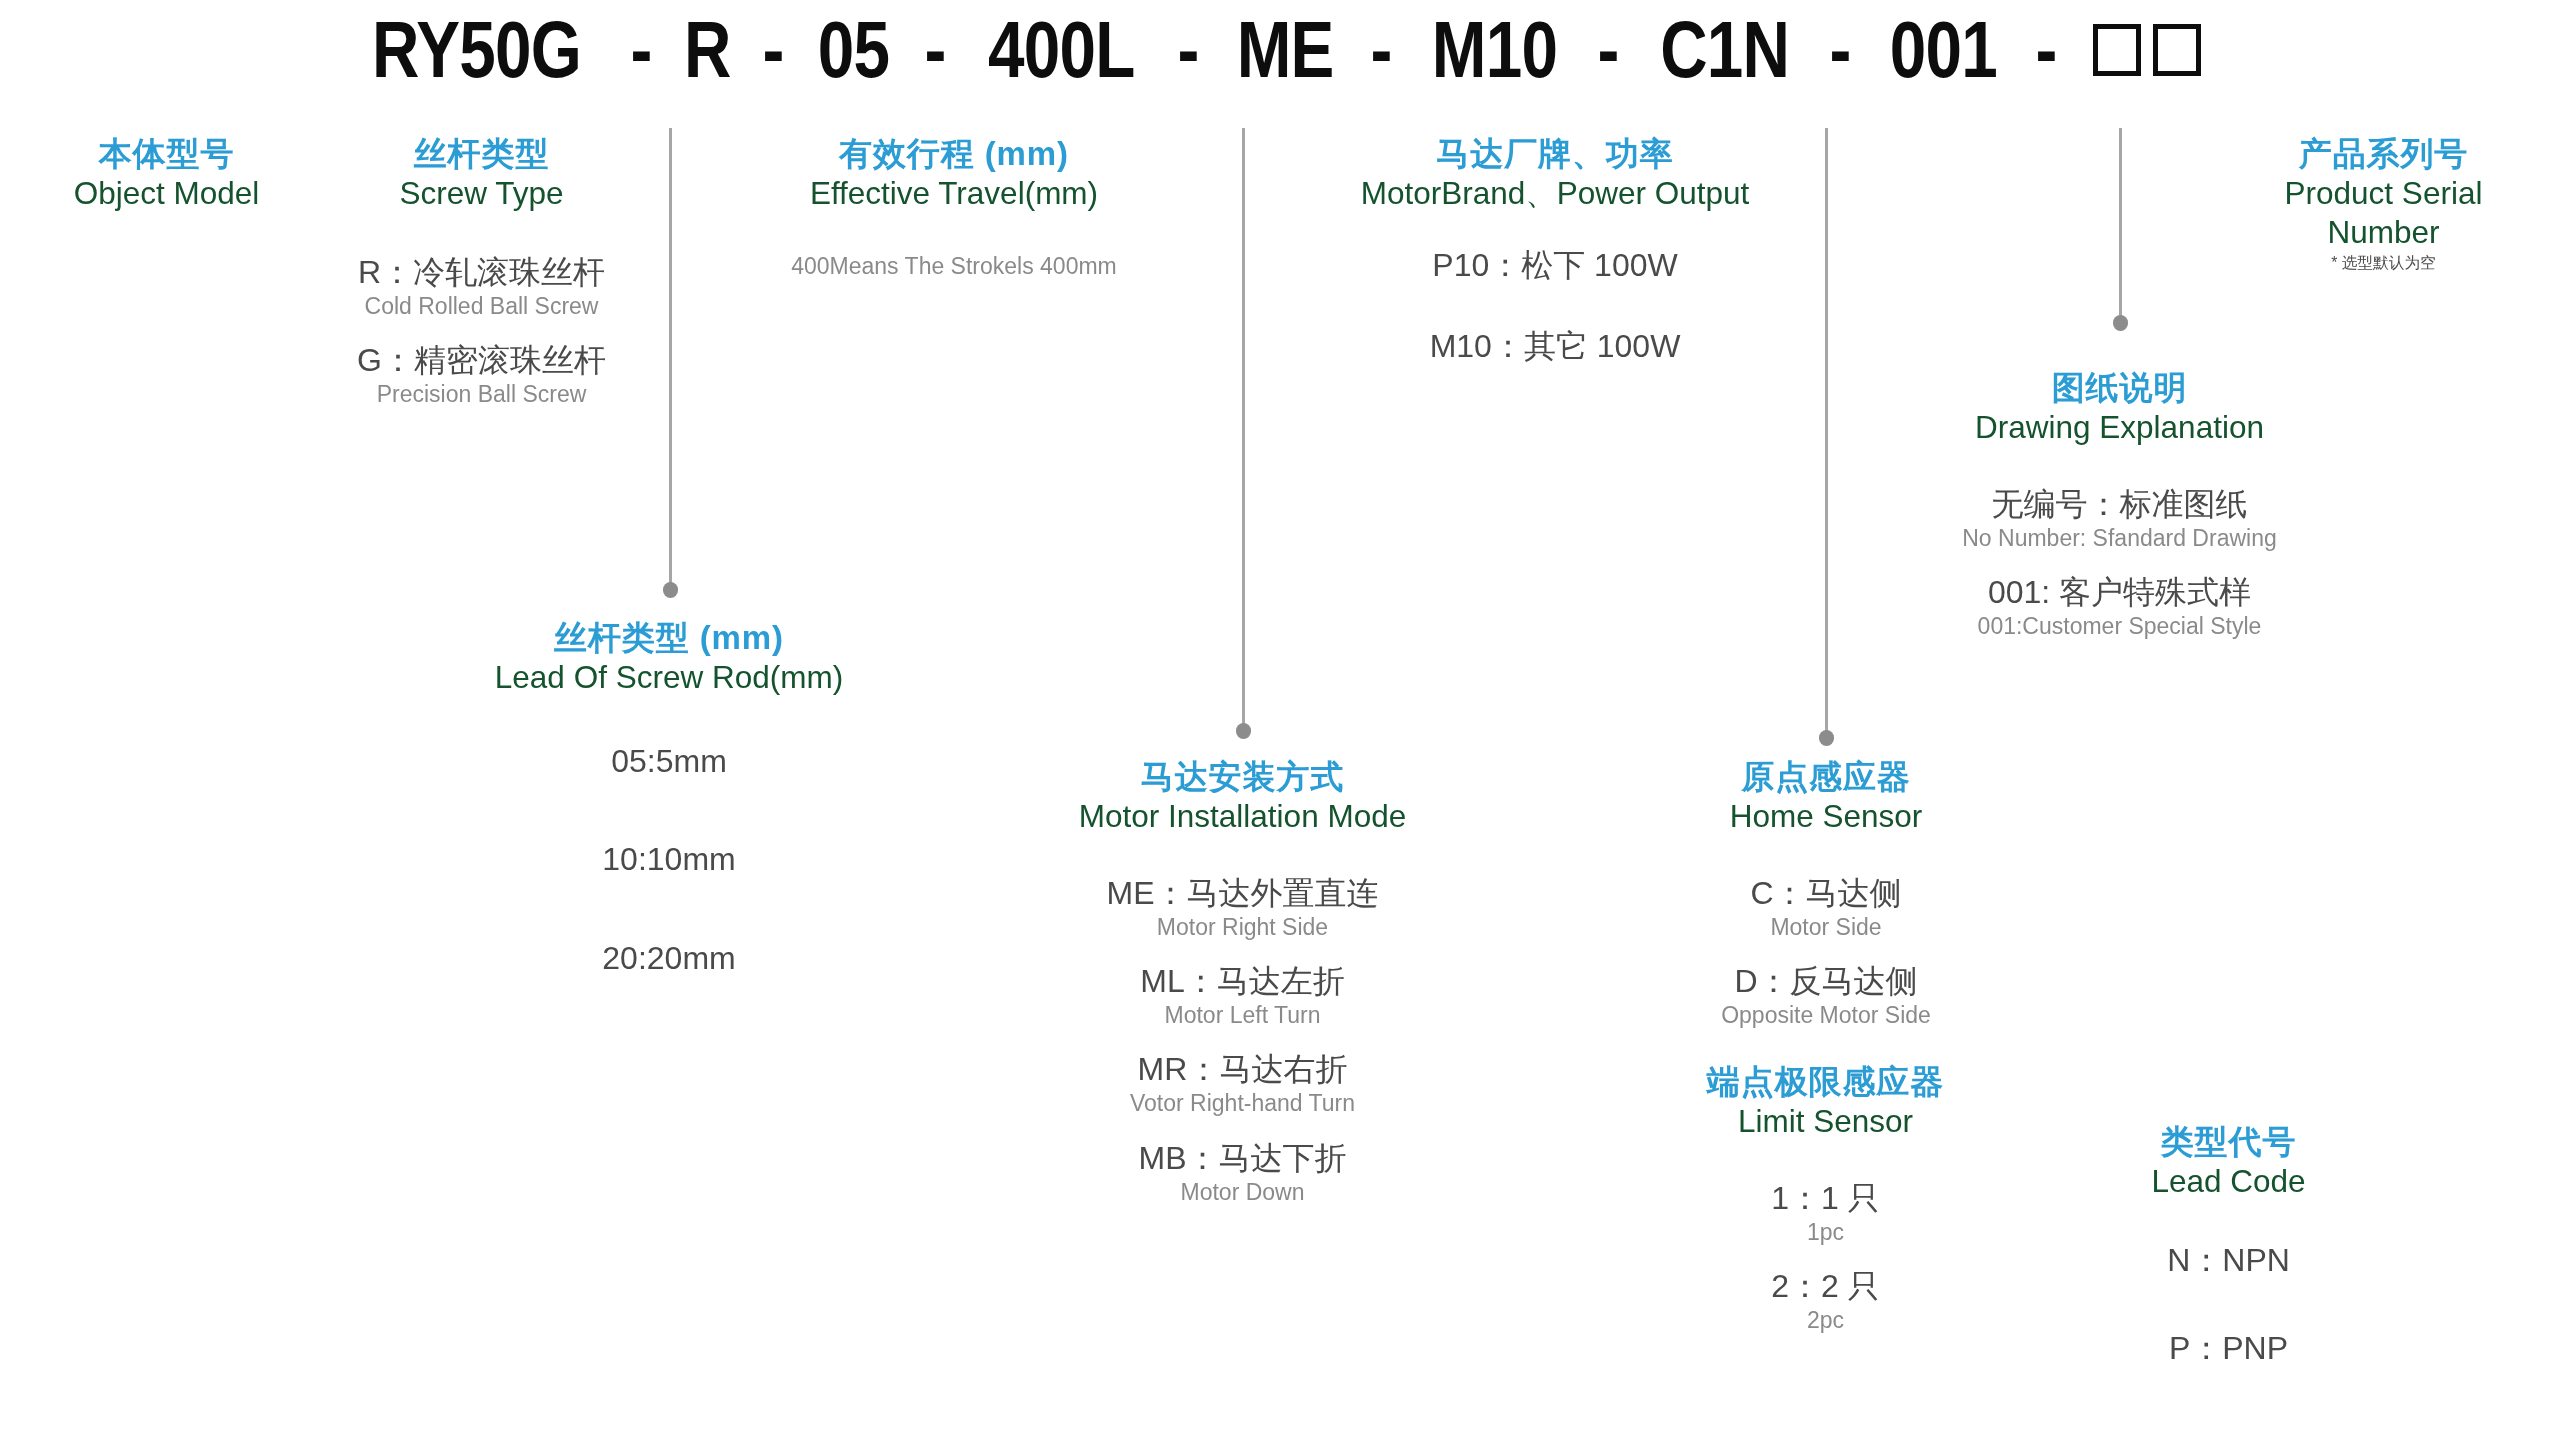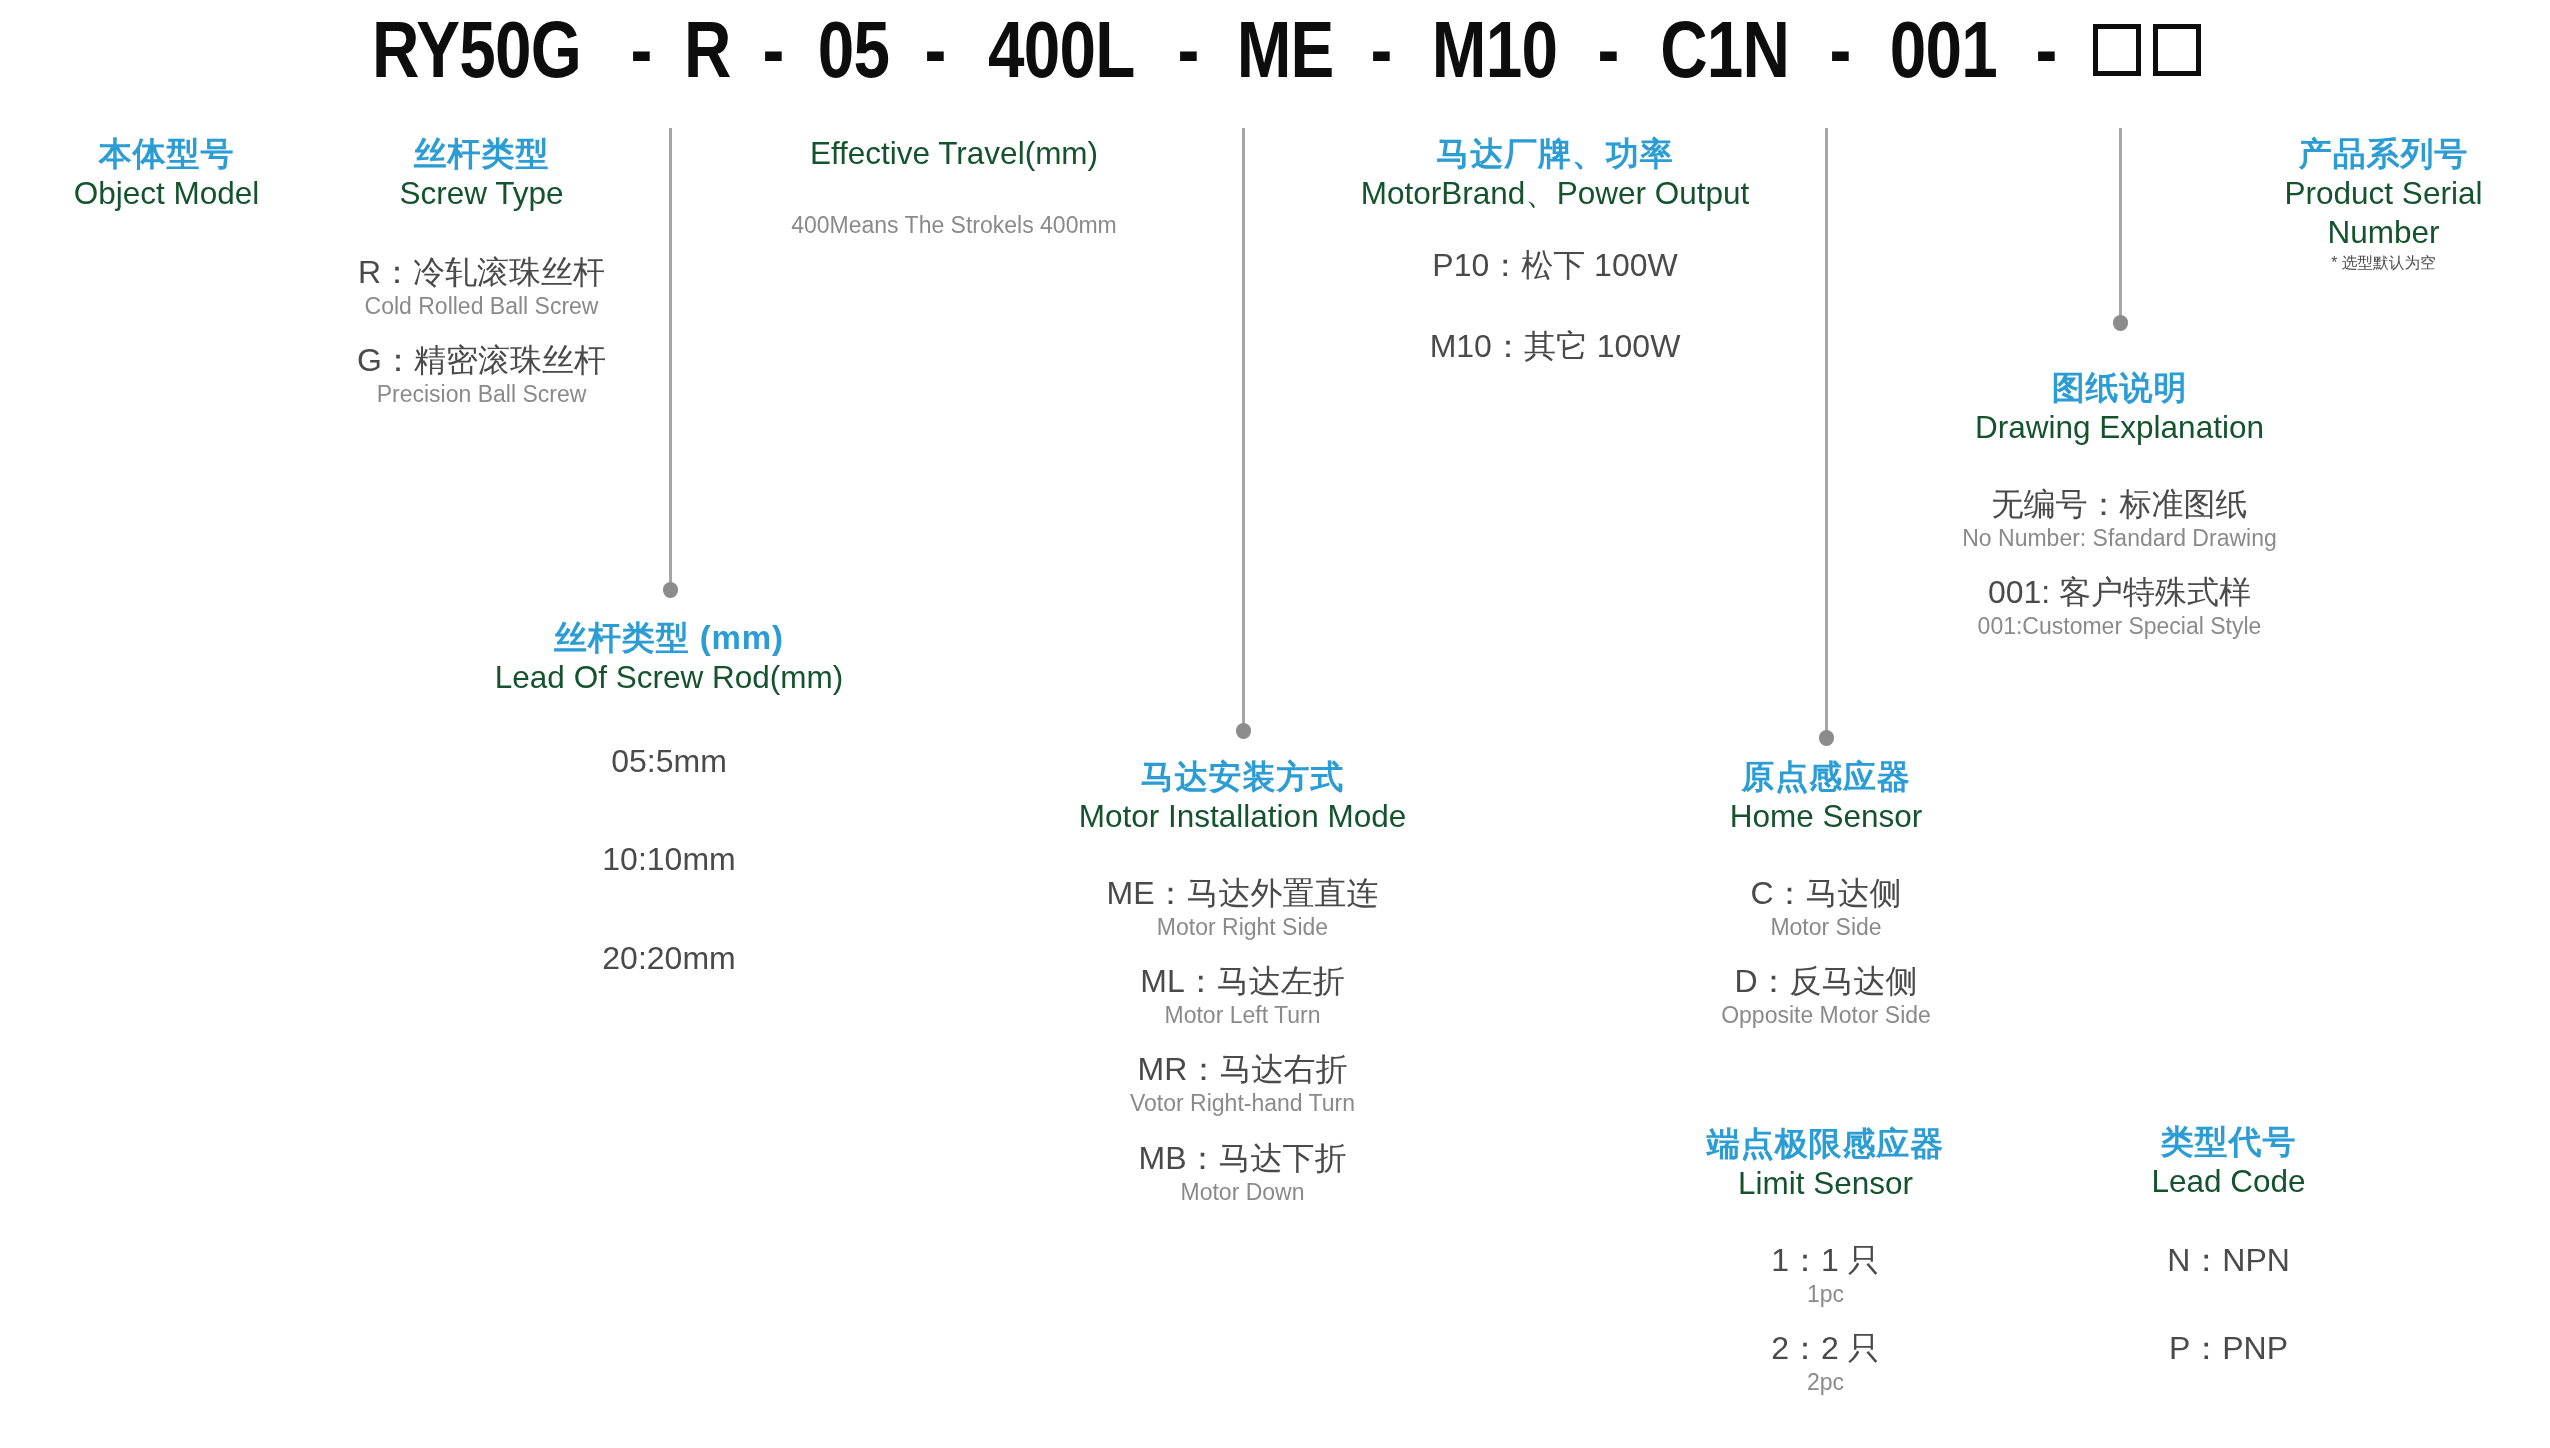--- a/index.html
+++ b/index.html
@@ -177,20 +177,21 @@
       <div class="opt-en">Cold Rolled Ball Screw</div>
     </div>
     <div class="opt">
       <div class="opt-cn">G：精密滚珠丝杆</div>
       <div class="opt-en">Precision Ball Screw</div>
     </div>
   </div>
 </div>
 
 <div class="block" style="left:667px; top:134px; width:574px;">
+  <div class="hd-cn">有效行程 (mm)</div>
   <div class="hd-en">Effective Travel(mm)</div>
   <div class="opts" style="margin-top:39px;">
     <div class="opt">
       <div class="opt-en">400Means The Strokels 400mm</div>
     </div>
   </div>
 </div>
 
 <div class="block" style="left:1296px; top:134px; width:518px;">
   <div class="hd-cn">马达厂牌、功率</div>
@@ -273,21 +274,21 @@
       <div class="opt-cn">C：马达侧</div>
       <div class="opt-en">Motor Side</div>
     </div>
     <div class="opt">
       <div class="opt-cn">D：反马达侧</div>
       <div class="opt-en">Opposite Motor Side</div>
     </div>
   </div>
 </div>
 
-<div class="block" style="left:1629px; top:1124px; width:393px;">
+<div class="block" style="left:1629px; top:1062px; width:393px;">
   <div class="hd-cn">端点极限感应器</div>
   <div class="hd-en">Limit Sensor</div>
   <div class="opts" style="margin-top:37px;">
     <div class="opt">
       <div class="opt-cn">1：1 只</div>
       <div class="opt-en">1pc</div>
     </div>
     <div class="opt">
       <div class="opt-cn">2：2 只</div>
       <div class="opt-en">2pc</div>

